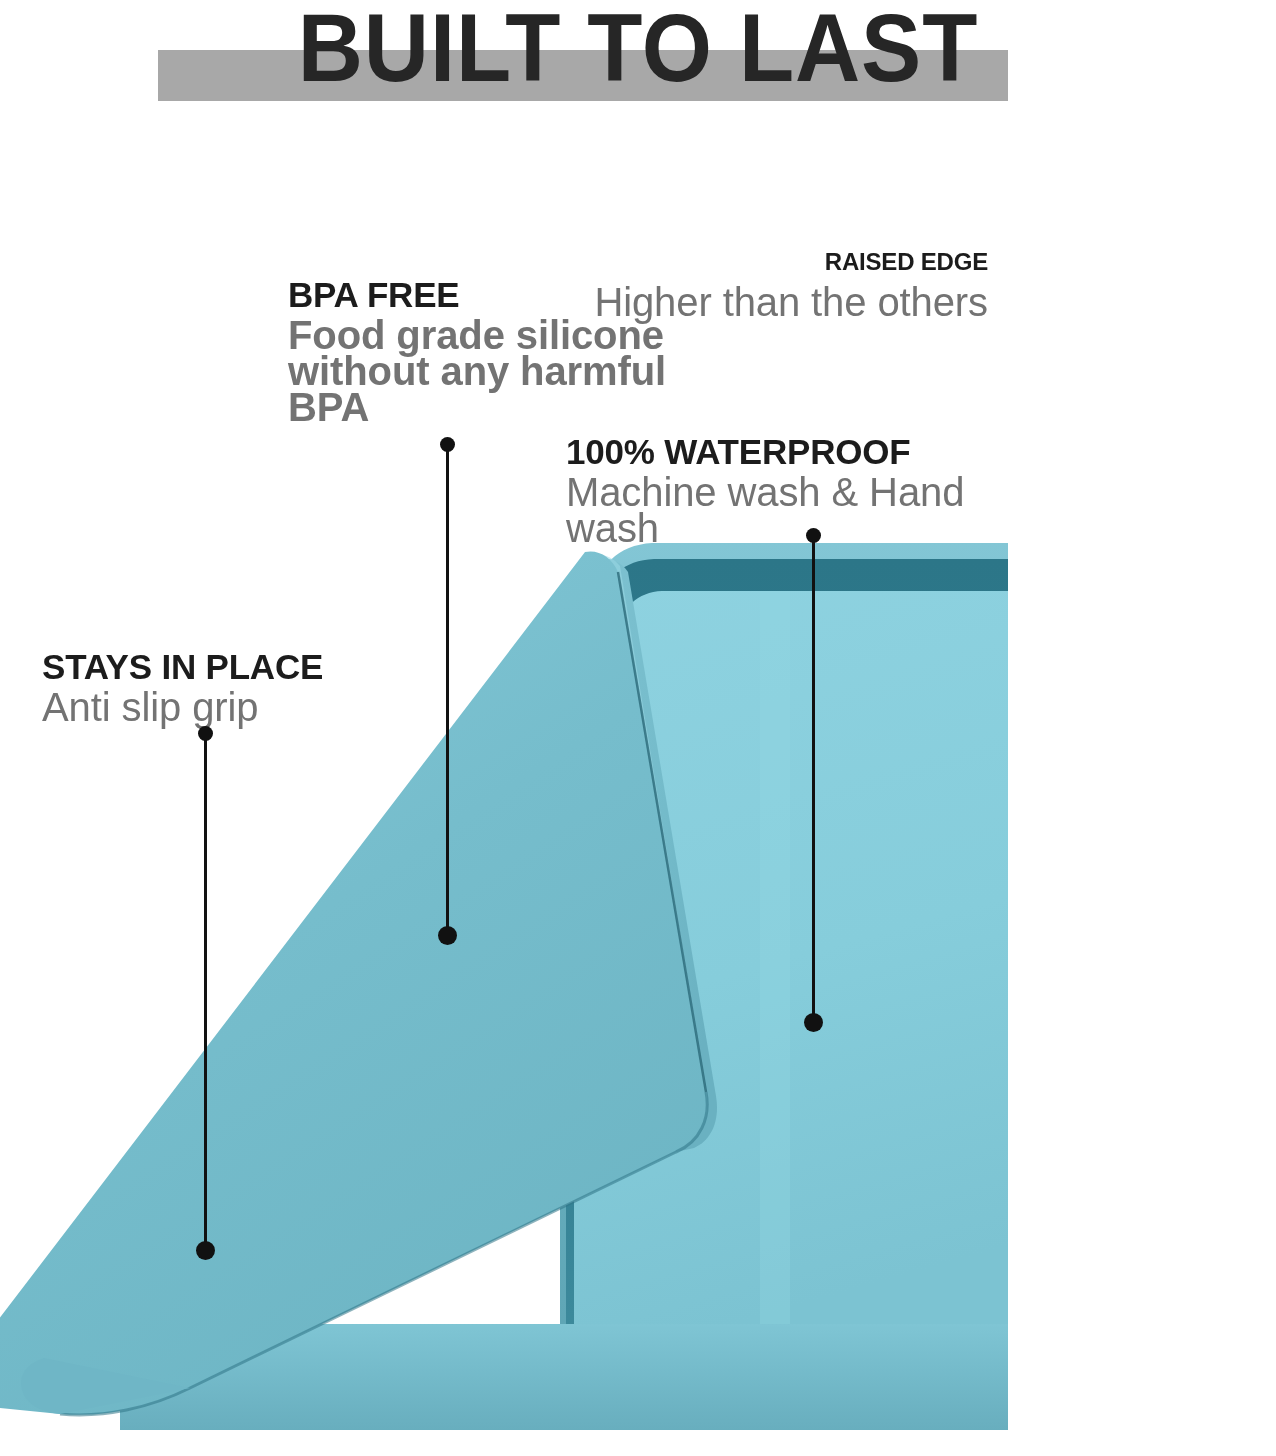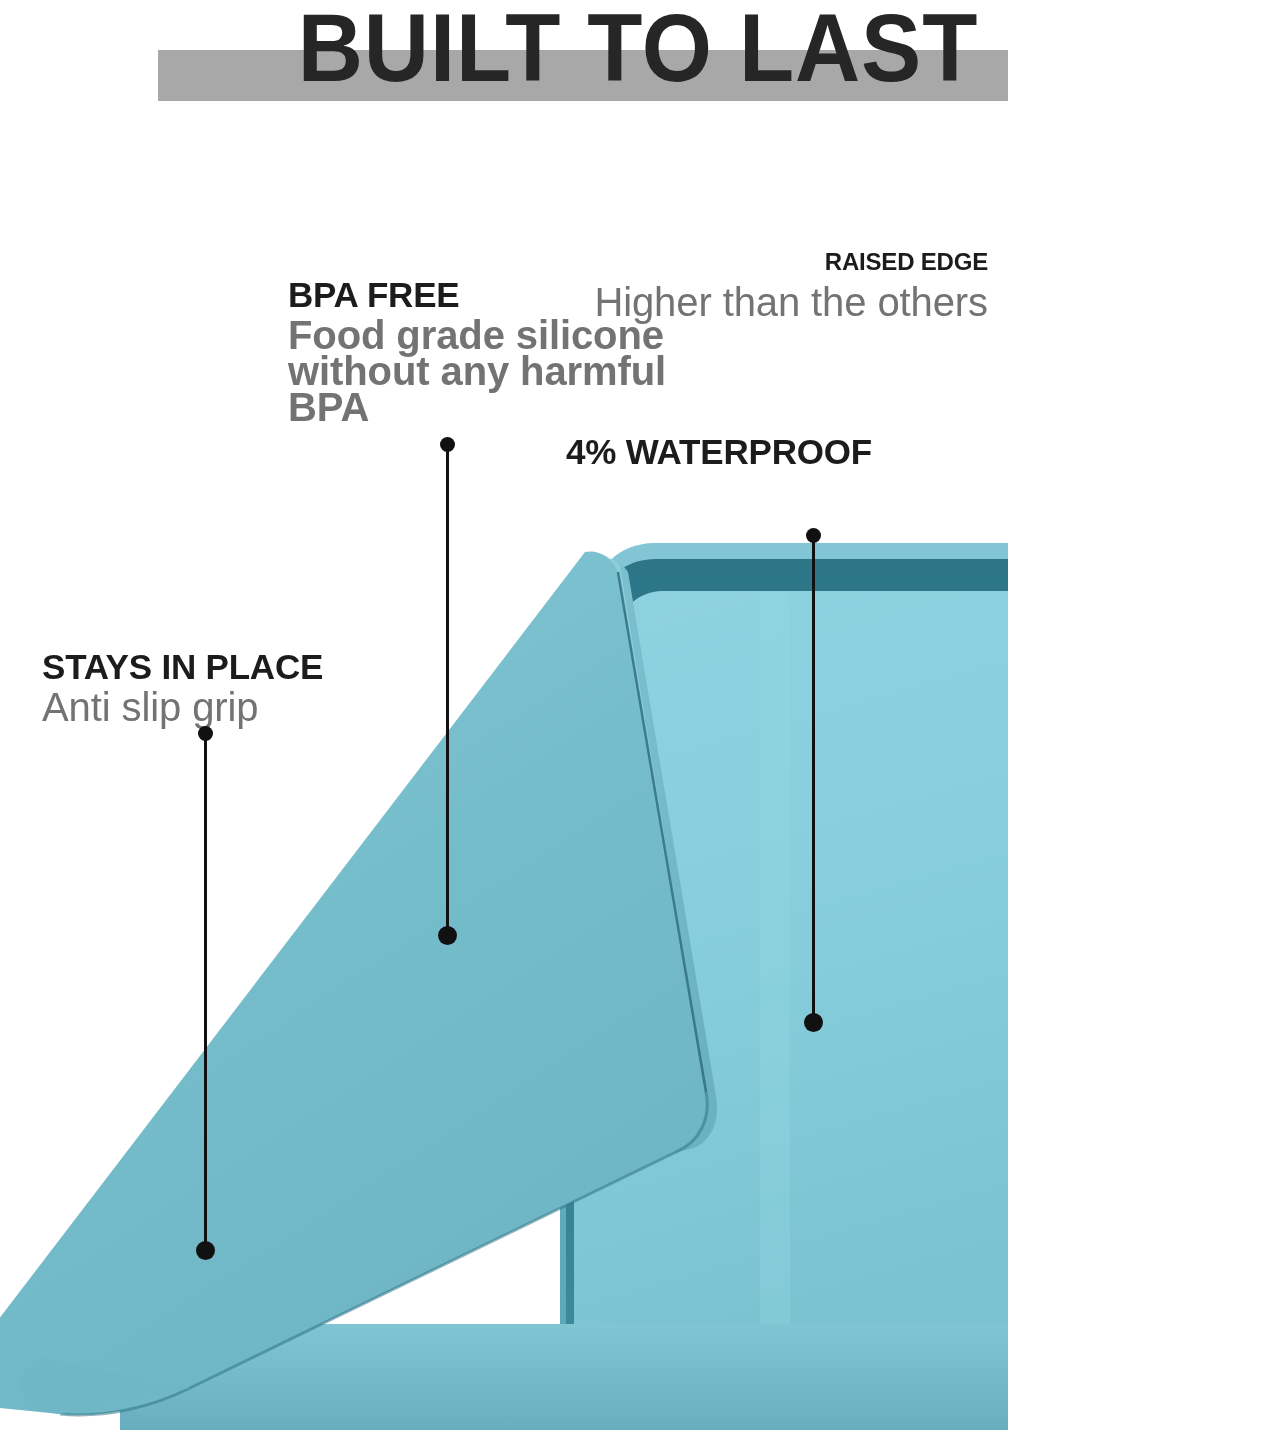--- a/index.html
+++ b/index.html
@@ -283,21 +283,22 @@
 
   <div class="callout" id="callout-bpa-free">
     <div class="headline">BPA FREE</div>
     <div class="subline" style="max-width:390px;font-weight:bold;">Food grade silicone without any harmful BPA</div>
   </div>
   <div class="dot small" style="left:440px; top:437px;"></div>
   <div class="leader" style="left:446px; top:444px; height:491px;"></div>
   <div class="dot large" style="left:438px; top:926px;"></div>
 
   <div class="callout" id="callout-waterproof">
-    <div class="headline">4% WATERPROOF</div>
+    <div class="headline">100% WATERPROOF</div>
+    <div class="subline">Machine wash &amp; Hand wash</div>
   </div>
   <div class="dot small" style="left:806px; top:528px;"></div>
   <div class="leader" style="left:812px; top:535px; height:487px;"></div>
   <div class="dot large" style="left:804px; top:1013px;"></div>
 
   <div class="callout" id="callout-stays-in-place">
     <div class="headline">STAYS IN PLACE</div>
     <div class="subline">Anti slip grip</div>
   </div>
   <div class="dot small" style="left:198px; top:726px;"></div>

